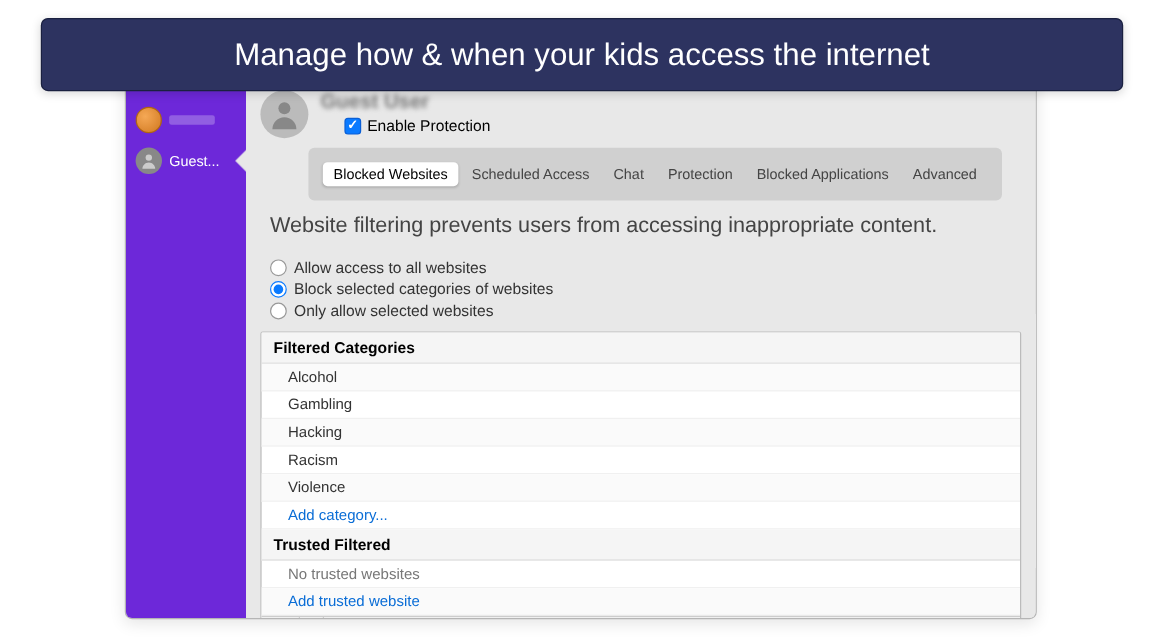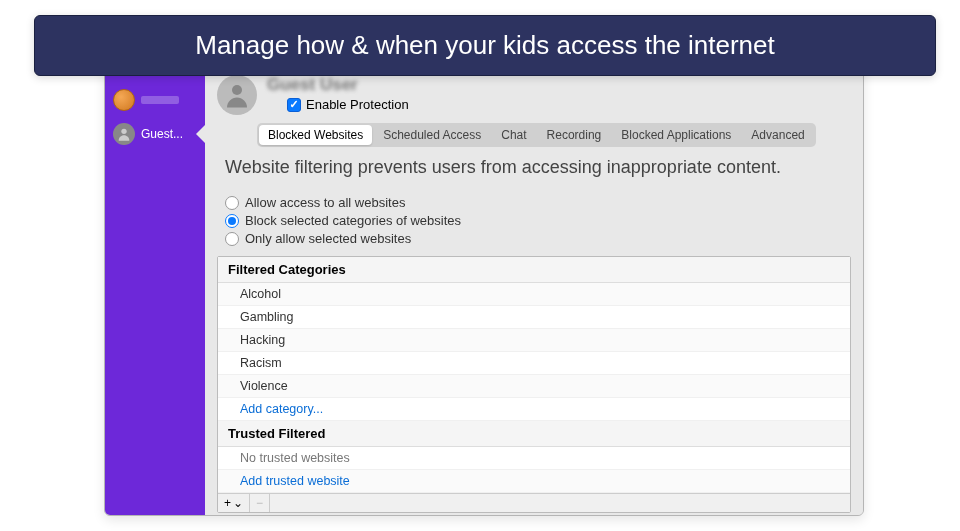--- a/index.html
+++ b/index.html
@@ -53,21 +53,21 @@
 
 .checkbox {
   width: 14px; height: 14px; border: 1px solid #aaa; border-radius: 3px; background: #fff;
   display: inline-flex; align-items: center; justify-content: center; cursor: pointer; flex-shrink: 0;
 }
 .checkbox.checked { background: #0a7aff; border-color: #0a5fd6; }
 .checkbox.checked::after { content: "✓"; color: #fff; font-size: 11px; line-height: 1; font-weight: bold; }
 
 .tabs {
   display: flex; gap: 2px; margin: 8px 0 10px 40px; background: #d0d0d0;
-  border-radius: 5px; padding: 2px; width: fit-content;
+  border-radius: 5px; padding: 12px; width: fit-content;
 }
 .tab {
   padding: 3px 9px; font-size: 12px; color: #444; background: transparent;
   border-radius: 4px; cursor: pointer; white-space: nowrap;
 }
 .tab.active { background: #fff; box-shadow: 0 1px 2px rgba(0,0,0,0.15); color: #000; }
 
 .desc { font-size: 18px; color: #444; margin: 10px 0 17px 8px; }
 
 .radio-group { margin-left: 8px; }
@@ -138,21 +138,21 @@
           <span class="checkbox checked"></span>
           <span>Enable Protection</span>
         </div>
       </div>
     </div>
 
     <div class="tabs">
       <div class="tab active">Blocked Websites</div>
       <div class="tab">Scheduled Access</div>
       <div class="tab">Chat</div>
-      <div class="tab">Recording</div>
+      <div class="tab">Protection</div>
       <div class="tab">Blocked Applications</div>
       <div class="tab">Advanced</div>
     </div>
 
     <div class="desc">Website filtering prevents users from accessing inappropriate content.</div>
 
     <div class="radio-group">
       <div class="radio-row">
         <span class="radio"></span>
         <span>Allow access to all websites</span>

